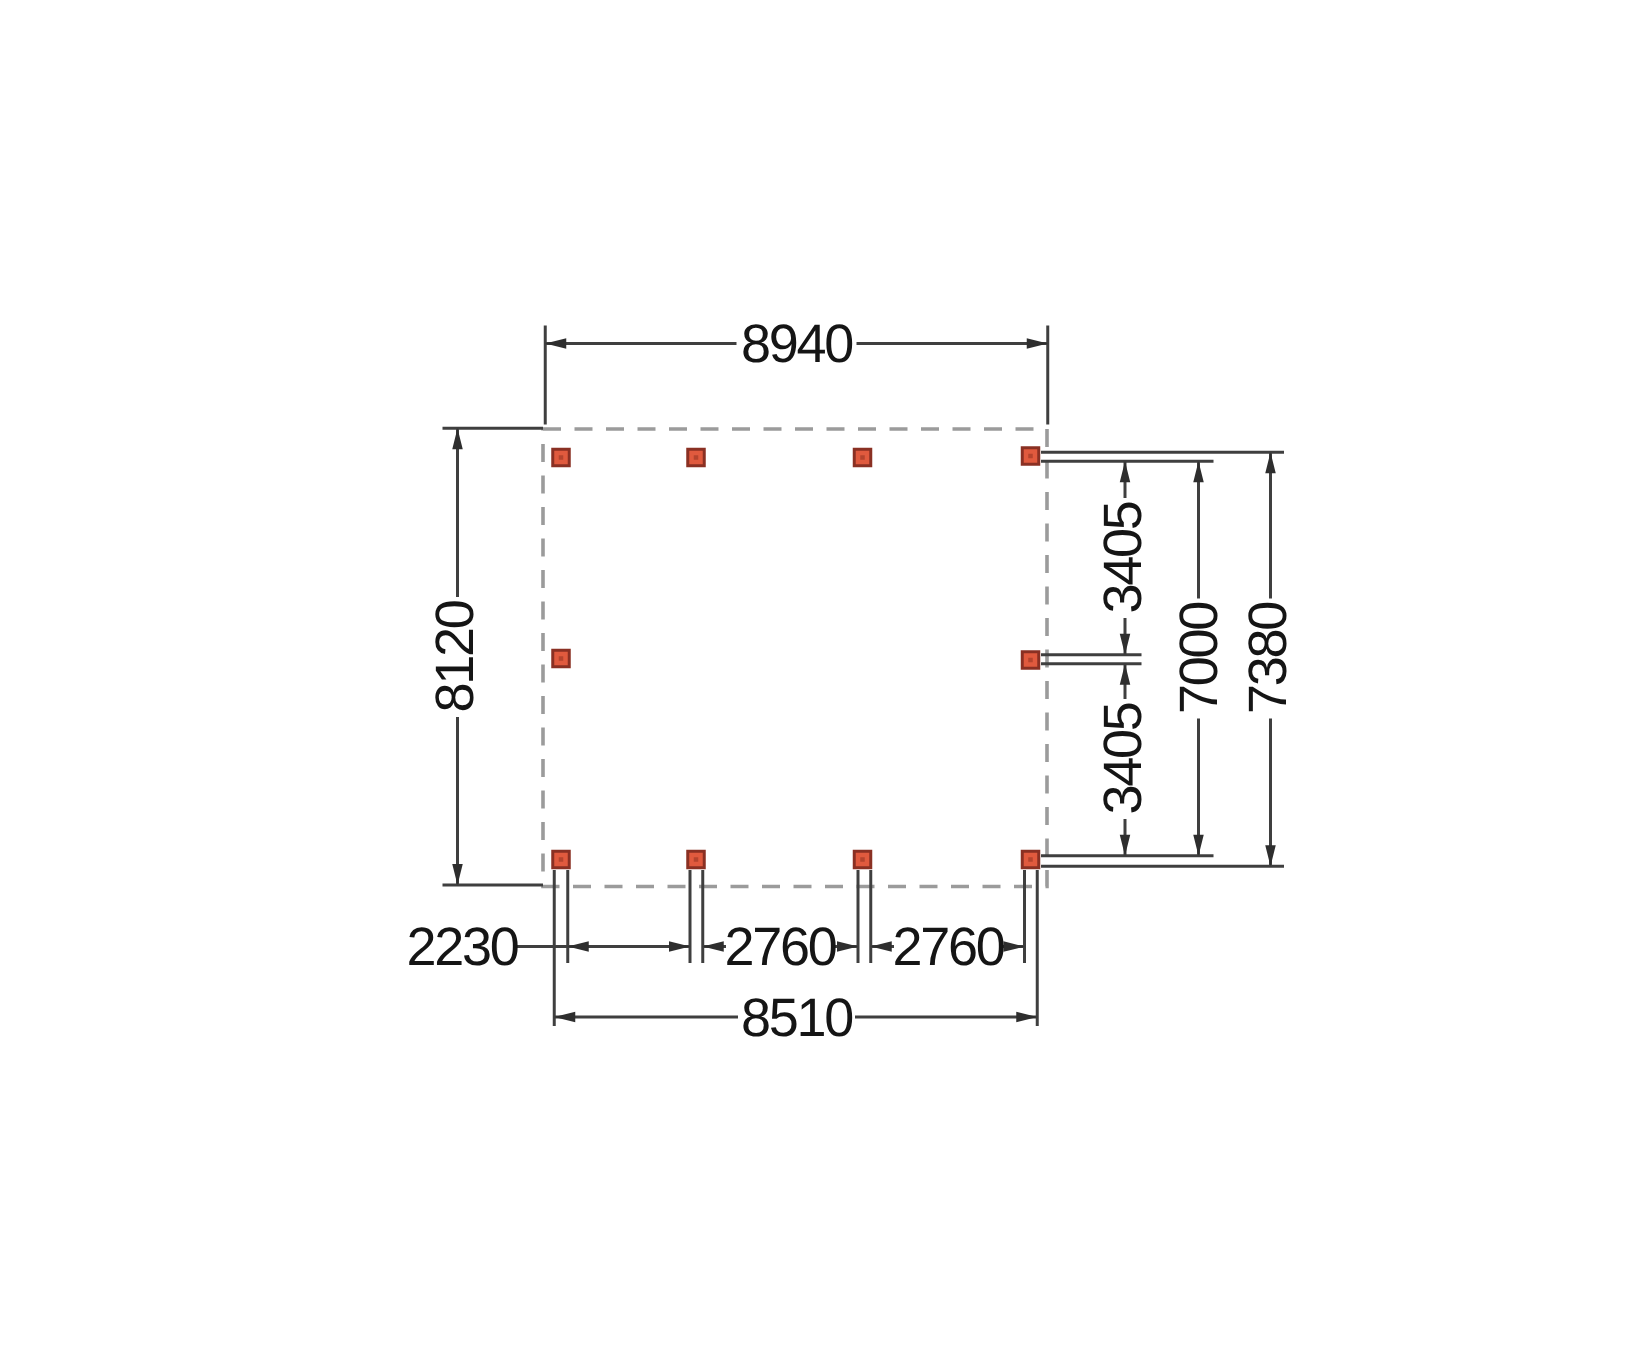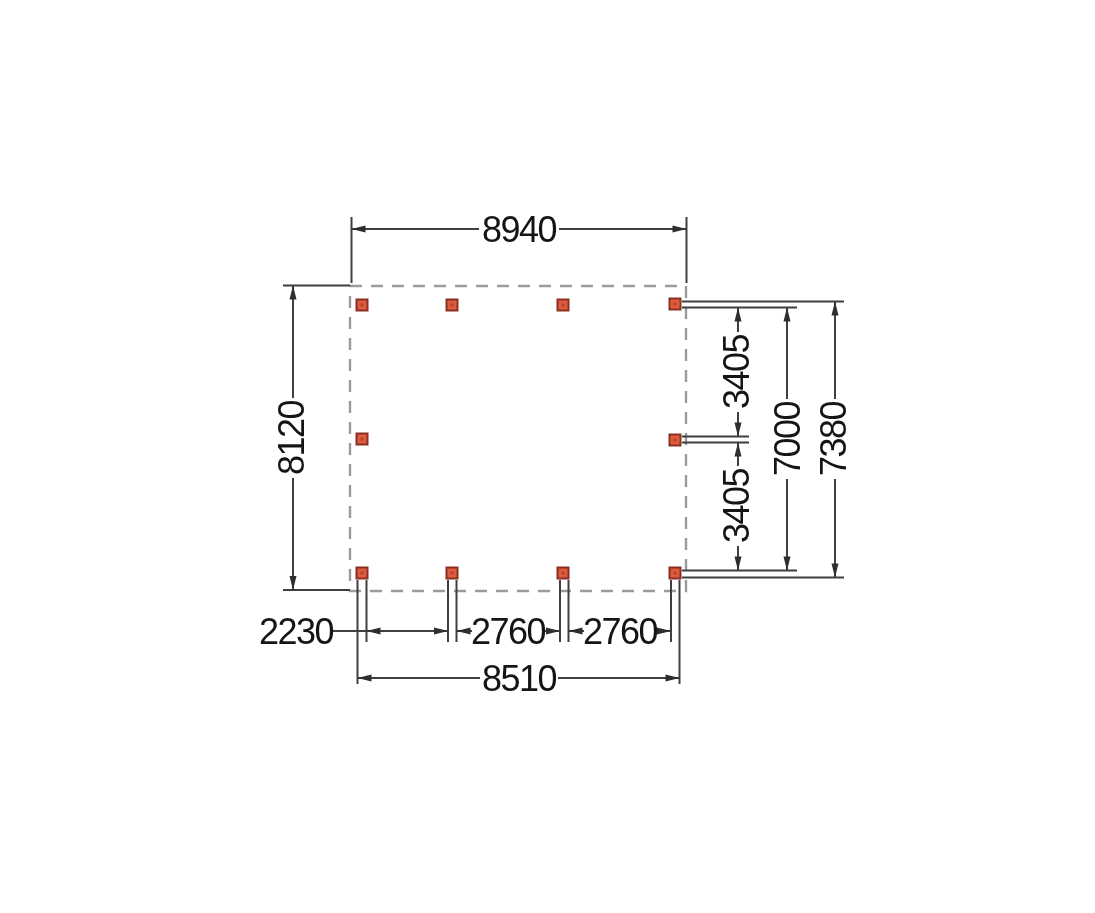--- a/index.html
+++ b/index.html
@@ -3,20 +3,21 @@
 <meta charset="utf-8">
 <style>
   html, body { margin: 0; padding: 0; background: #ffffff; }
   .canvas {
     position: relative;
     width: 905px;
     height: 913px;
     background: #ffffff;
     font-family: "Liberation Sans", sans-serif;
     overflow: hidden;
+    padding-left: 12px;
   }
   svg { display: block; }
   .outline {
     fill: none;
     stroke: var(--dash, #9b9b9b);
     stroke-width: 2.4;
     stroke-dasharray: 12 9;
   }
   .ext, .dimline {
     stroke: var(--line, #3f3f3f);

